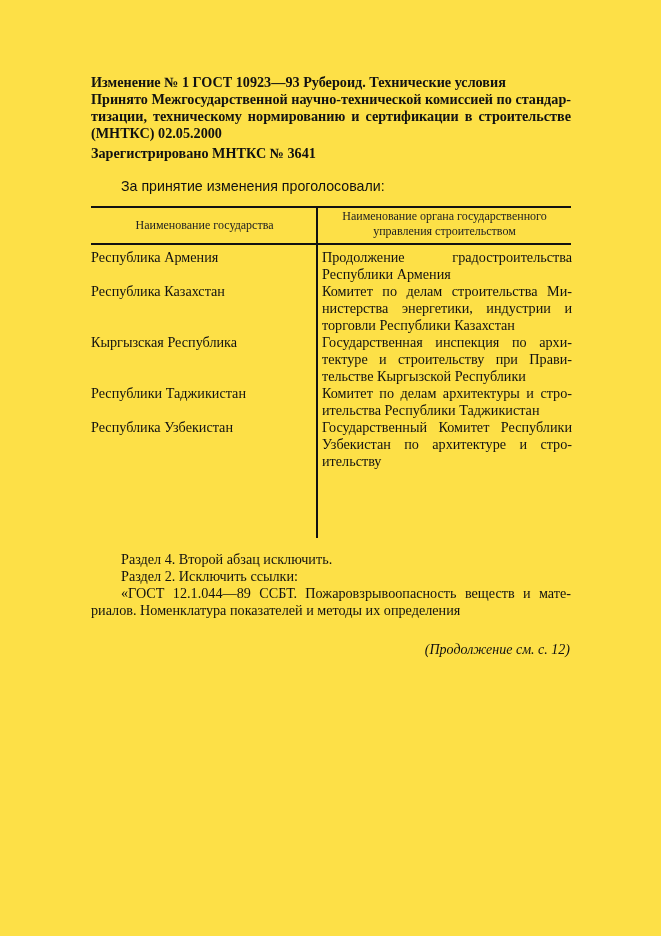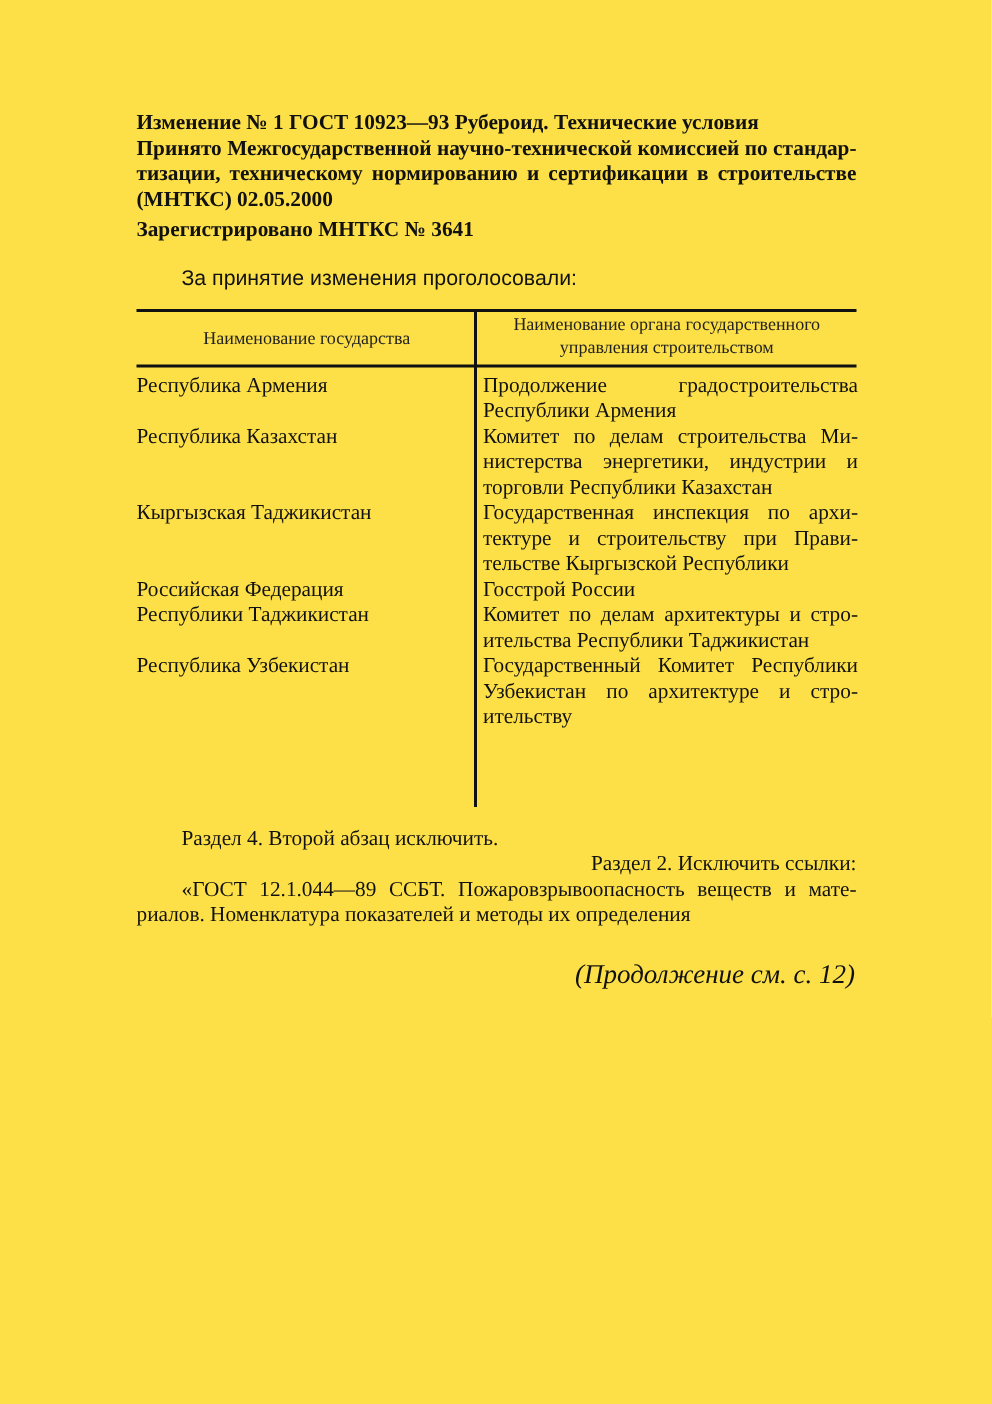--- a/index.html
+++ b/index.html
@@ -16,23 +16,23 @@
     .vline { position: absolute; left: 316px; top: 206px; width: 2px; height: 332px; background: #111; }
     .th { position: absolute; font-family: "Liberation Serif", serif; font-size: 12px; line-height: 15px; text-align: center; color: #222; }
     .th-state { left: 92px; width: 225px; top: 218px; }
     .th-body { left: 318px; width: 253px; top: 209px; }
     .tbody { position: absolute; left: 91px; top: 249px; width: 480px; font-family: "Liberation Serif", serif; font-size: 14.2px; line-height: 17px; }
     .row { display: flex; }
     .cell-state { width: 225px; flex: none; white-space: nowrap; }
     .cell-body { width: 250px; margin-left: 6px; flex: none; text-align: justify; text-align-last: left; hyphens: manual; }
     .para { position: absolute; left: 91px; width: 480px; font-family: "Liberation Serif", serif; font-size: 14.2px; line-height: 17px; }
     .para-1 { top: 551px; text-indent: 30px; }
-    .para-2 { top: 568px; text-indent: 30px; text-align: right; }
+    .para-2 { top: 568px; text-indent: 30px; }
     .para-3 { top: 585px; text-indent: 30px; text-align: justify; text-align-last: left; }
-    .continuation { position: absolute; right: 91px; top: 641px; font-family: "Liberation Serif", serif; font-style: italic; font-size: 18px; line-height: 17px; white-space: nowrap; text-align: right; }
+    .continuation { position: absolute; right: 91px; top: 641px; font-family: "Liberation Serif", serif; font-style: italic; font-size: 14px; line-height: 17px; white-space: nowrap; text-align: right; }
   </style>
 </head>
 <body>
 
 <div class="page">
 
   <div class="hdr hdr-title">Изменение № 1 ГОСТ  10923—93 Рубероид. Технические условия</div>
   <div class="hdr hdr-adopted">Принято Межгосударственной научно-технической комиссией по стандар­тизации, техническому нормированию и сертификации в строительстве (МНТКС) 02.05.2000</div>
   <div class="hdr hdr-registered">Зарегистрировано МНТКС № 3641</div>
 
@@ -49,26 +49,22 @@
     <div class="tbody">
       <div class="row">
         <div class="cell-state">Республика Армения</div>
         <div class="cell-body">Продолжение градостроительства Республики Армения</div>
       </div>
       <div class="row">
         <div class="cell-state">Республика Казахстан</div>
         <div class="cell-body">Комитет по делам строительства Ми­нистерства энергетики, индустрии и торговли Республики Казахстан</div>
       </div>
       <div class="row">
-        <div class="cell-state">Кыргызская Таджикистан</div>
+        <div class="cell-state">Кыргызская Республика</div>
         <div class="cell-body">Государственная инспекция по архи­тектуре и строительству при Прави­тельстве Кыргызской Республики</div>
-      </div>
-      <div class="row">
-        <div class="cell-state">Российская Федерация</div>
-        <div class="cell-body">Госстрой России</div>
       </div>
       <div class="row">
         <div class="cell-state">Республики Таджикистан</div>
         <div class="cell-body">Комитет по делам архитектуры и стро­ительства Республики Таджикистан</div>
       </div>
       <div class="row">
         <div class="cell-state">Республика Узбекистан</div>
         <div class="cell-body">Государственный Комитет Республи­ки Узбекистан по архитектуре и стро­ительству</div>
       </div>
     </div>

